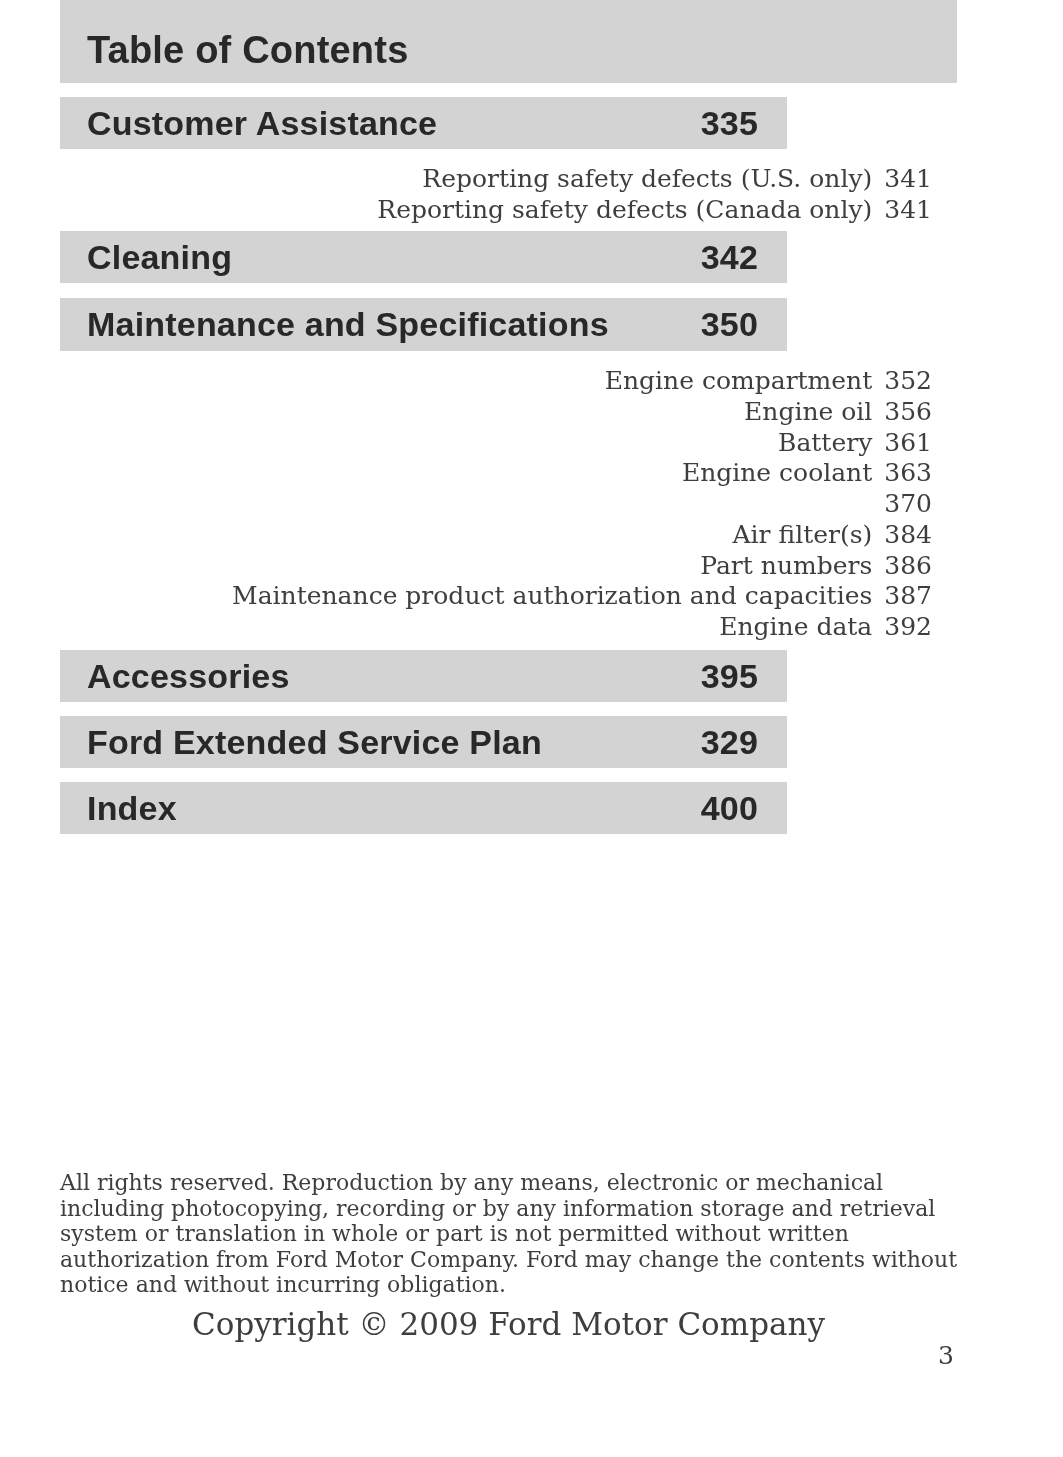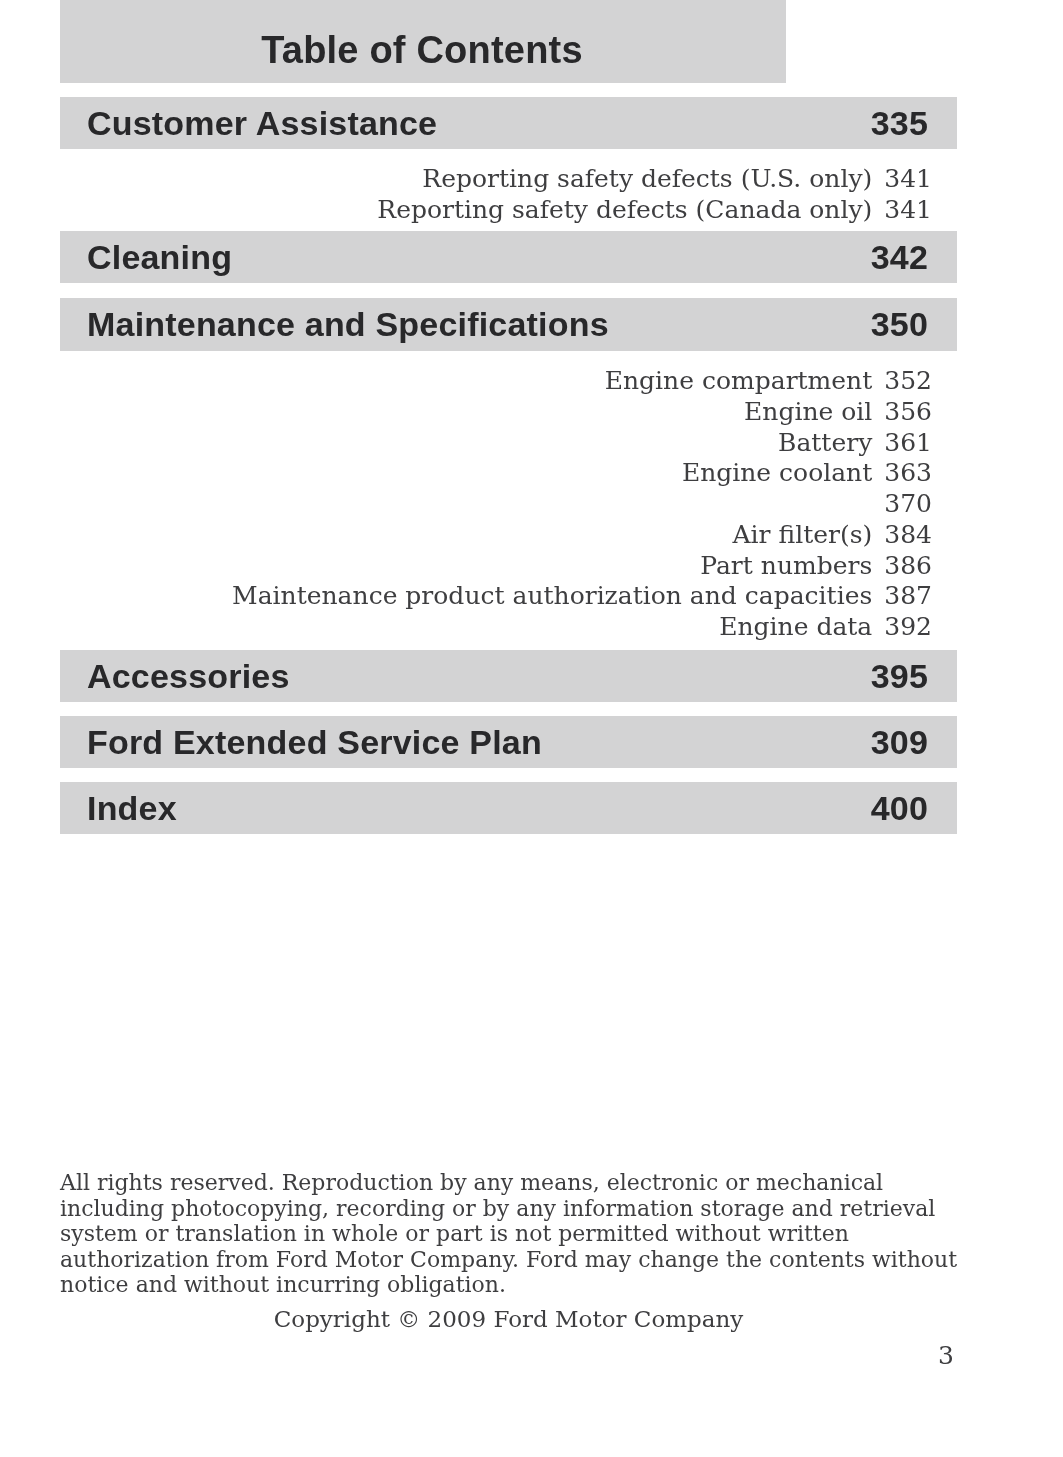--- a/index.html
+++ b/index.html
@@ -12,43 +12,43 @@
     width: 1063px;
     height: 1457px;
     background: #ffffff;
     overflow: hidden;
     font-family: "Liberation Sans", sans-serif;
   }
   
   .bar {
     position: absolute;
     left: 60px;
-    width: 897px;
+    width: 727px;
     height: 52px;
     background: #d3d3d4;
     box-sizing: border-box;
     display: flex;
     justify-content: space-between;
     align-items: center;
     padding: 0 29px 0 27px;
     font-weight: bold;
     font-size: 34px;
     color: #28282a;
     letter-spacing: 0.2px;
   }
   .header-bar {
     position: absolute;
     left: 60px;
     top: 0;
-    width: 726px;
+    width: 897px;
     height: 83px;
     background: #d3d3d4;
     box-sizing: border-box;
     display: flex;
-    justify-content: center;
+    justify-content: flex-start;
     align-items: flex-end;
     padding: 0 29px 11px 27px;
     font-weight: bold;
     font-size: 38px;
     color: #28282a;
     letter-spacing: 0.2px;
   }
   
   .sublist {
     position: absolute;
@@ -79,21 +79,21 @@
     line-height: 25.5px;
     color: #3e3e40;
   }
   .copyright-line {
     position: absolute;
     left: 60px;
     top: 1306px;
     width: 897px;
     text-align: center;
     font-family: "DejaVu Serif", serif;
-    font-size: 23px;
+    font-size: 31px;
     color: #3e3e40;
   }
   .page-number {
     position: absolute;
     left: 60px;
     top: 1341px;
     width: 897px;
     text-align: right;
     padding-right: 3px;
     box-sizing: border-box;
@@ -175,21 +175,21 @@
     </div>
   </div>
 
   <div class="bar" style="top:650px">
     <span>Accessories</span>
     <span>395</span>
   </div>
 
   <div class="bar" style="top:716px">
     <span>Ford Extended Service Plan</span>
-    <span>309</span>
+    <span>329</span>
   </div>
 
   <div class="bar" style="top:782px">
     <span>Index</span>
     <span>400</span>
   </div>
 
   <div class="legal">
     <div>All rights reserved. Reproduction by any means, electronic or mechanical</div>
     <div>including photocopying, recording or by any information storage and retrieval</div>

